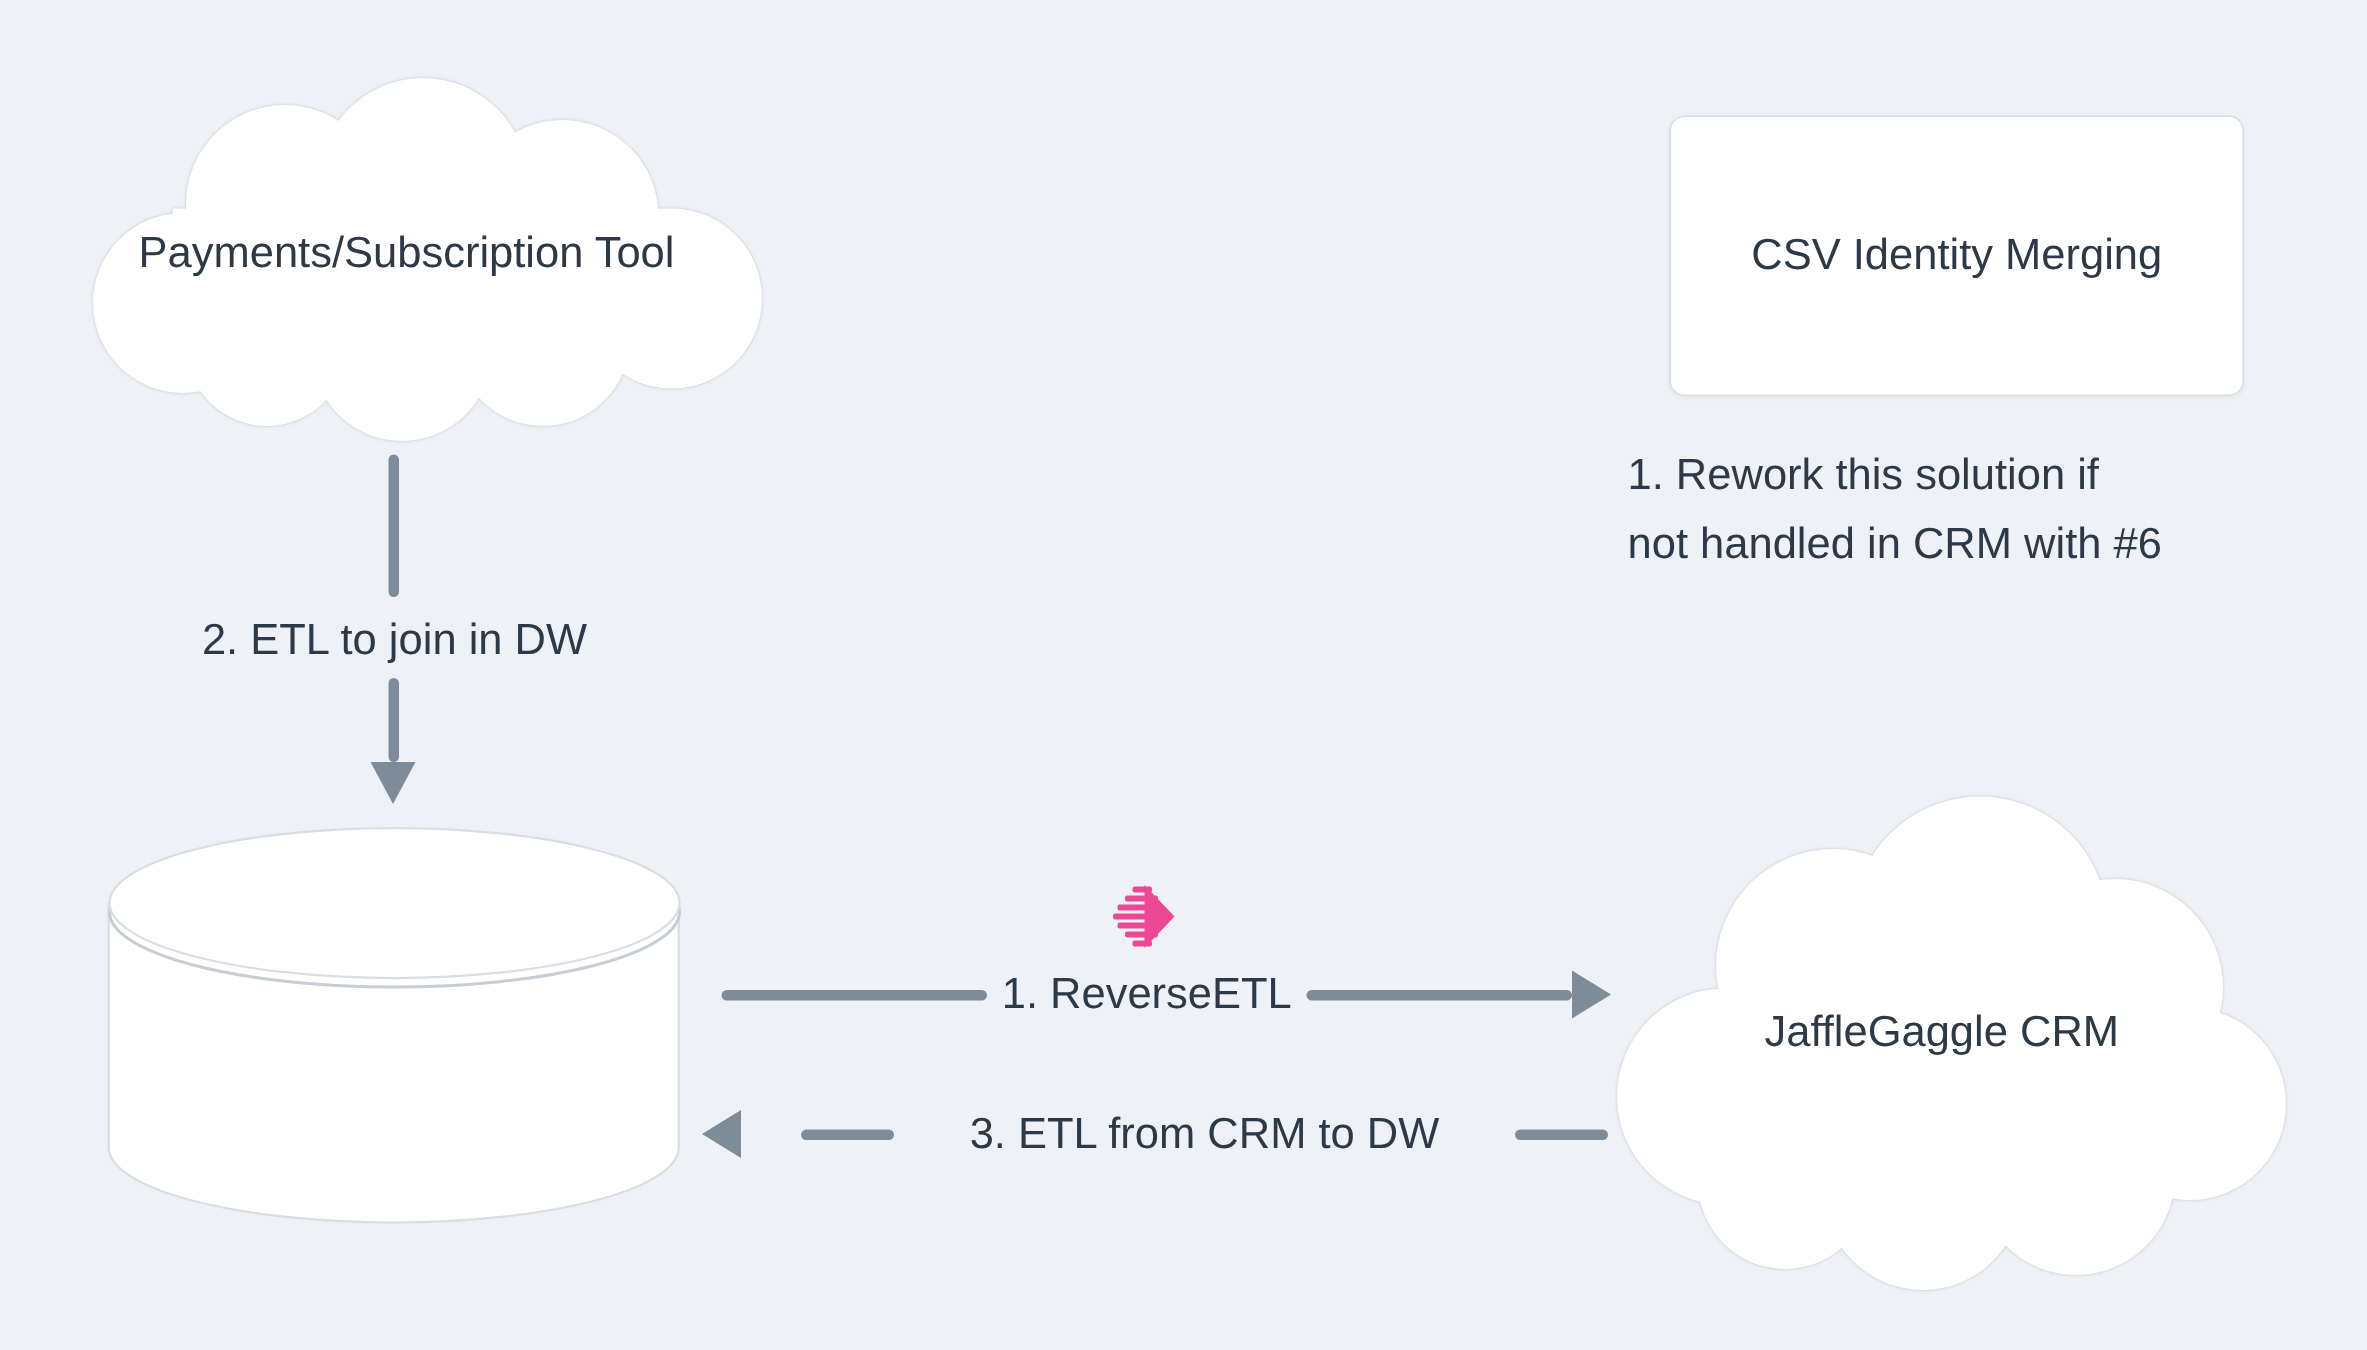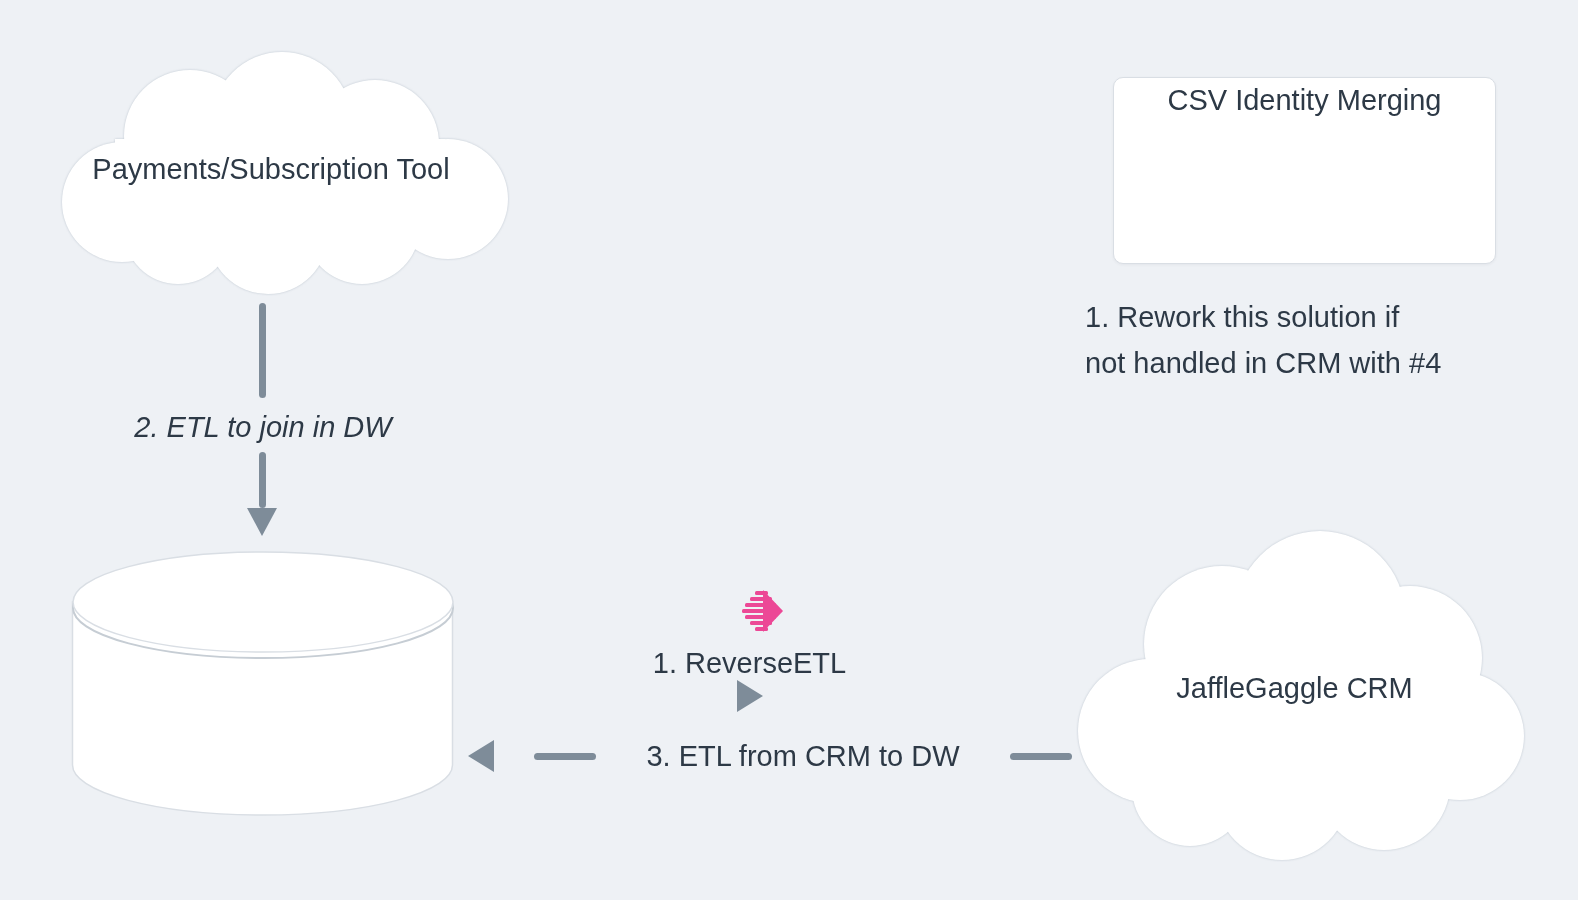--- a/index.html
+++ b/index.html
@@ -27,21 +27,21 @@
     position:absolute; left:0; top:0; width:100%; height:100%;
     filter: drop-shadow(0 0 1px rgba(163,175,187,0.65));
   }
   .cloud-shape { fill: var(--node-fill, #ffffff); }
   .cloud .node-label { position:relative; }
   .card {
     background: var(--node-fill, #ffffff);
     border:1px solid var(--node-border, #e1e6eb);
     border-radius:10px;
     box-shadow:0 1px 3px rgba(45,57,70,0.06);
-    display:flex; align-items:flex-start; justify-content:center;
+    display:flex; align-items:center; justify-content:center;
   }
   .hline { background: var(--arrow, #7e8c99); height:7px; border-radius:4px; }
   .vline { background: var(--arrow, #7e8c99); width:7px; border-radius:4px; position:absolute; }
   .arrow-row { display:flex; align-items:center; }
   .edge-label {
     font-size:29px; font-weight:500; white-space:nowrap;
     padding:0 10px; color: var(--text, #2d3946);
   }
   .head-right { width:0; height:0; border-top:16px solid transparent; border-bottom:16px solid transparent; border-left:26px solid var(--arrow, #7e8c99); }
   .head-left  { width:0; height:0; border-top:16px solid transparent; border-bottom:16px solid transparent; border-right:26px solid var(--arrow, #7e8c99); }
@@ -71,25 +71,25 @@
   </svg>
   <div class="node-label">Payments/Subscription Tool</div>
 </div>
 
 <div class="abs card" style="left:1113px; top:77px; width:383px; height:187px;">
   <div class="node-label">CSV Identity Merging</div>
 </div>
 
 <div class="abs note" style="left:1085px; top:294px; width:470px;">
   <div>1. Rework this solution if</div>
-  <div>not handled in CRM with #4</div>
+  <div>not handled in CRM with #6</div>
 </div>
 
 <div class="vline abs" style="left:259px; top:303px; height:95px;"></div>
-<div class="abs node-label" style="left:113px; top:404px; width:300px; line-height:46px;font-style:italic;">2. ETL to join in DW</div>
+<div class="abs node-label" style="left:113px; top:404px; width:300px; line-height:46px;">2. ETL to join in DW</div>
 <div class="vline abs" style="left:259px; top:452px; height:56px;"></div>
 <div class="head-down abs" style="left:247px; top:508px;"></div>
 
 <svg class="abs" style="left:70px; top:550px;" width="387" height="270" viewBox="0 0 387 270">
   <path class="cyl-body" d="M2.5 52 L2.5 215 A190 50 0 0 0 382.5 215 L382.5 52 Z"></path>
   <ellipse class="cyl-rim" cx="193" cy="58" rx="190" ry="50"></ellipse>
   <ellipse class="cyl-top" cx="193" cy="52" rx="190" ry="50"></ellipse>
 </svg>
 <div class="abs node-label" style="left:88px; top:677px; width:351px;">
 </div>
@@ -100,21 +100,21 @@
     <rect x="13" y="2" width="13" height="4" rx="1.5"></rect>
     <rect x="8" y="8" width="22" height="4" rx="1.5"></rect>
     <rect x="3" y="14" width="31" height="4" rx="1.5"></rect>
     <rect x="0" y="20" width="36" height="4" rx="1.5"></rect>
     <rect x="3" y="26" width="31" height="4" rx="1.5"></rect>
     <rect x="8" y="32" width="22" height="4" rx="1.5"></rect>
     <rect x="13" y="38" width="13" height="4" rx="1.5"></rect>
   </g>
 </svg>
 
-<div class="abs arrow-row" style="left:453px; top:647px; width:593px; height:32px;flex-direction:column;">
+<div class="abs arrow-row" style="left:481px; top:647px; width:593px; height:32px;">
   <div class="hline" style="flex:1;"></div>
   <div class="edge-label">1. ReverseETL</div>
   <div class="hline" style="flex:1;"></div>
   <div class="head-right"></div>
 </div>
 
 <div class="abs arrow-row" style="left:468px; top:740px; width:604px; height:32px;gap:40px;">
   <div class="head-left"></div>
   <div class="hline" style="flex:1;"></div>
   <div class="edge-label">3. ETL from CRM to DW</div>

